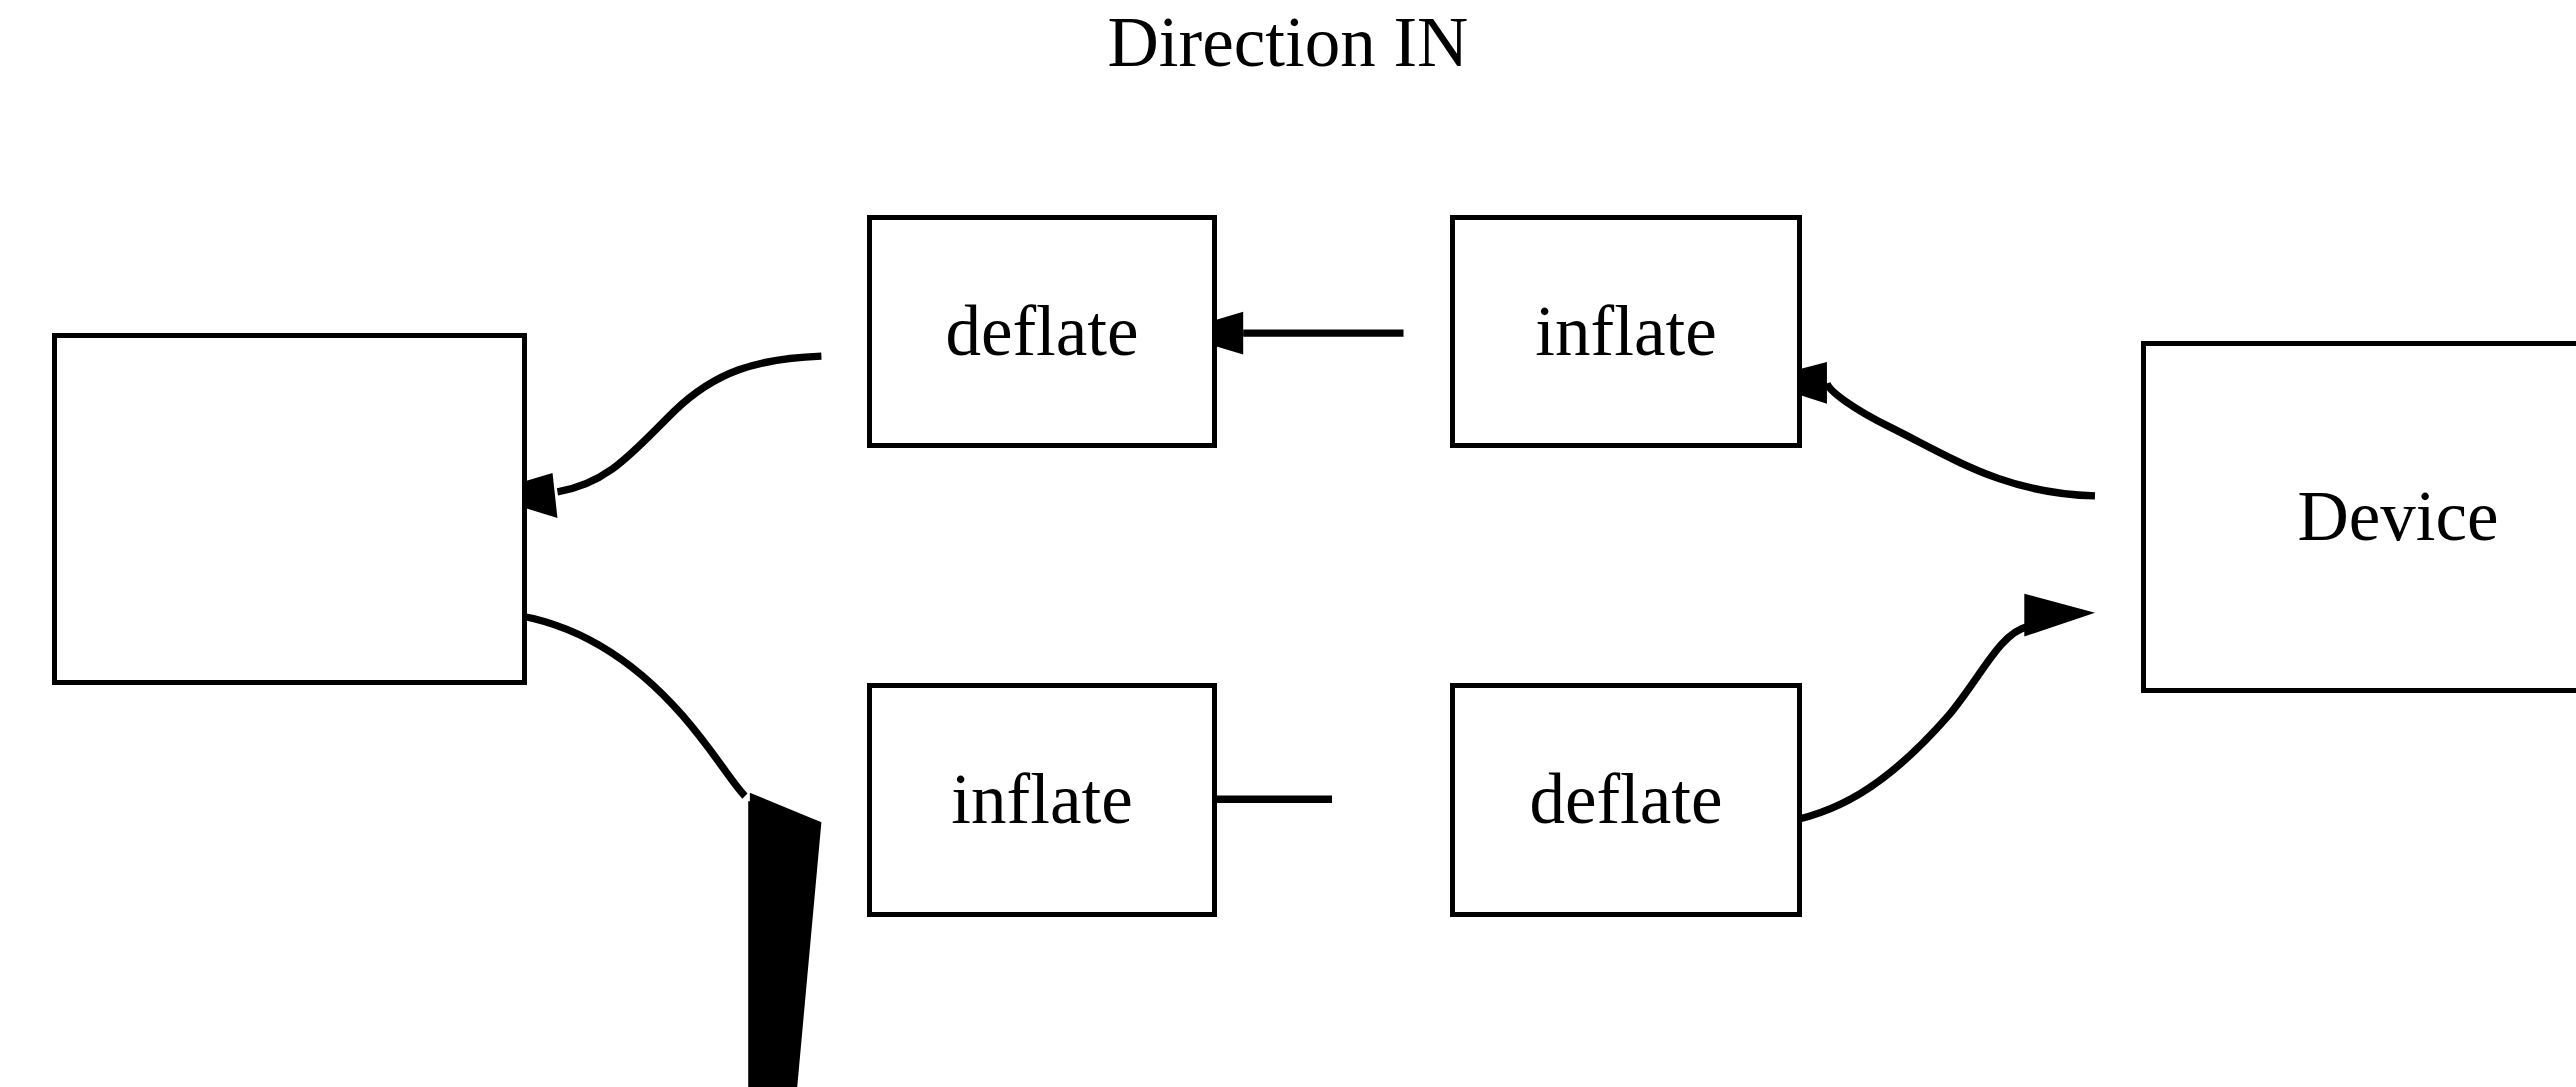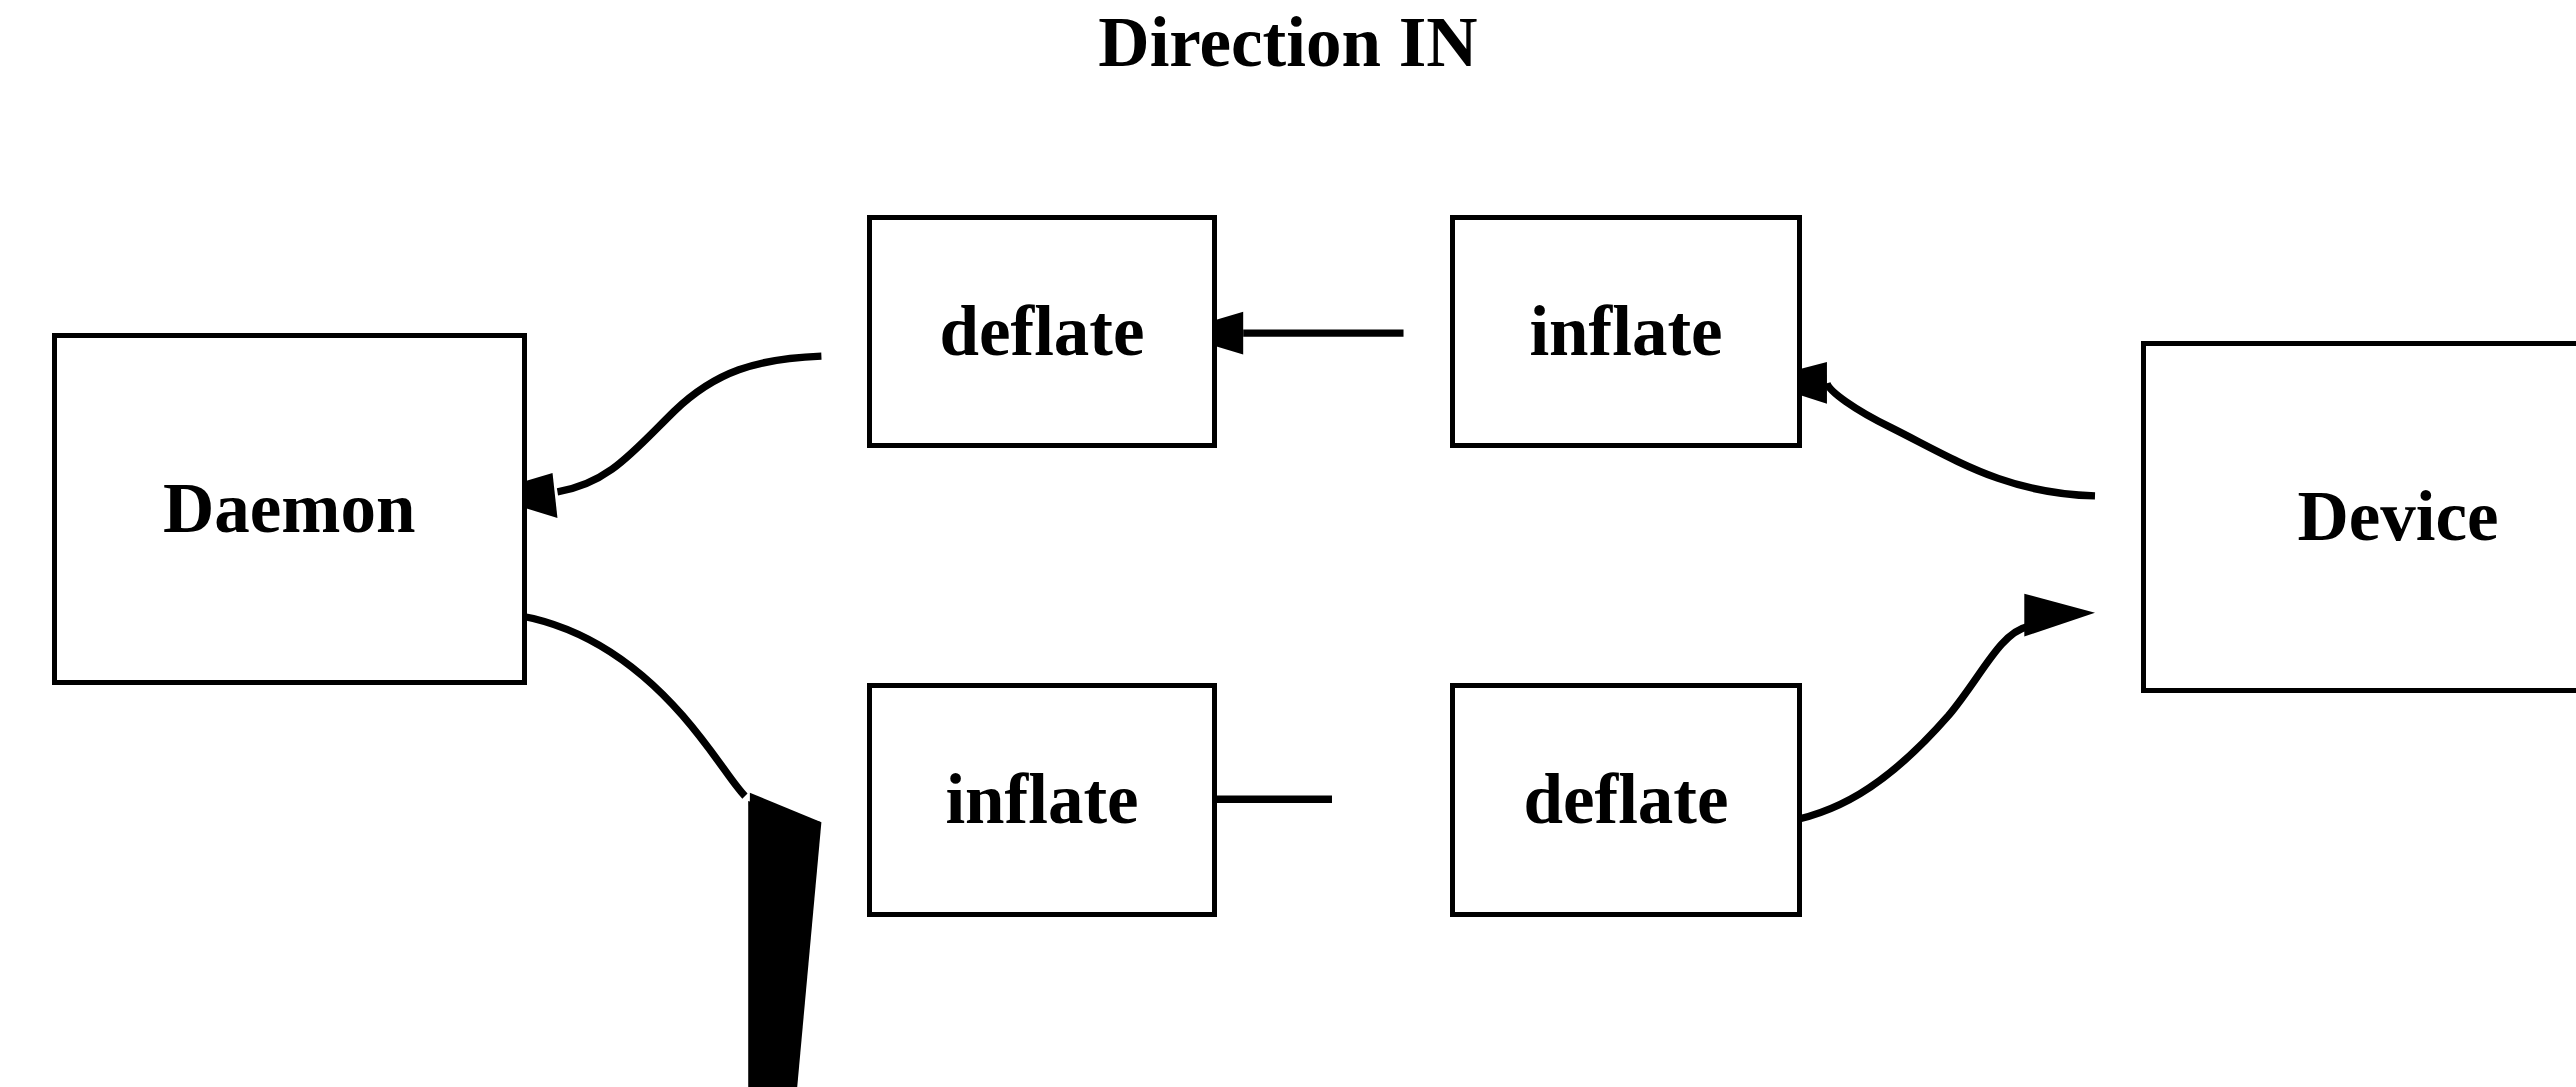--- a/index.html
+++ b/index.html
@@ -9,21 +9,20 @@
     background: #ffffff;
   }
   #stage {
     position: relative;
     width: 2576px;
     height: 1088px;
     background: #ffffff;
     overflow: hidden;
     font-family: "Liberation Serif", "DejaVu Serif", serif;
     color: #000000;
-    font-weight: bold;
   }
   
   .heading {
     position: absolute;
     left: 0;
     width: 2576px;
     text-align: center;
     font-size: 71px;
     line-height: 1;
     color: #000000;
@@ -109,21 +108,20 @@
       <polygon class="head" points="2135,972 2048,946 2048,998"></polygon>
     </g>
 
     <g>
       <path class="edge" d="M 2135 1003 C 2230 1000 2300 950 2370 870 C 2410 822 2432 770 2466 762"></path>
       <polygon class="head" points="2548,745 2462,722 2462,774"></polygon>
     </g>
   </svg>
 
   <div id="node-storage-daemon" class="node">
-    <span class="line">Daemon</span>
   </div>
 
   <div id="node-deflate-in" class="node">
     <span class="line">deflate</span>
   </div>
 
   <div id="node-inflate-in" class="node">
     <span class="line">inflate</span>
   </div>
 

